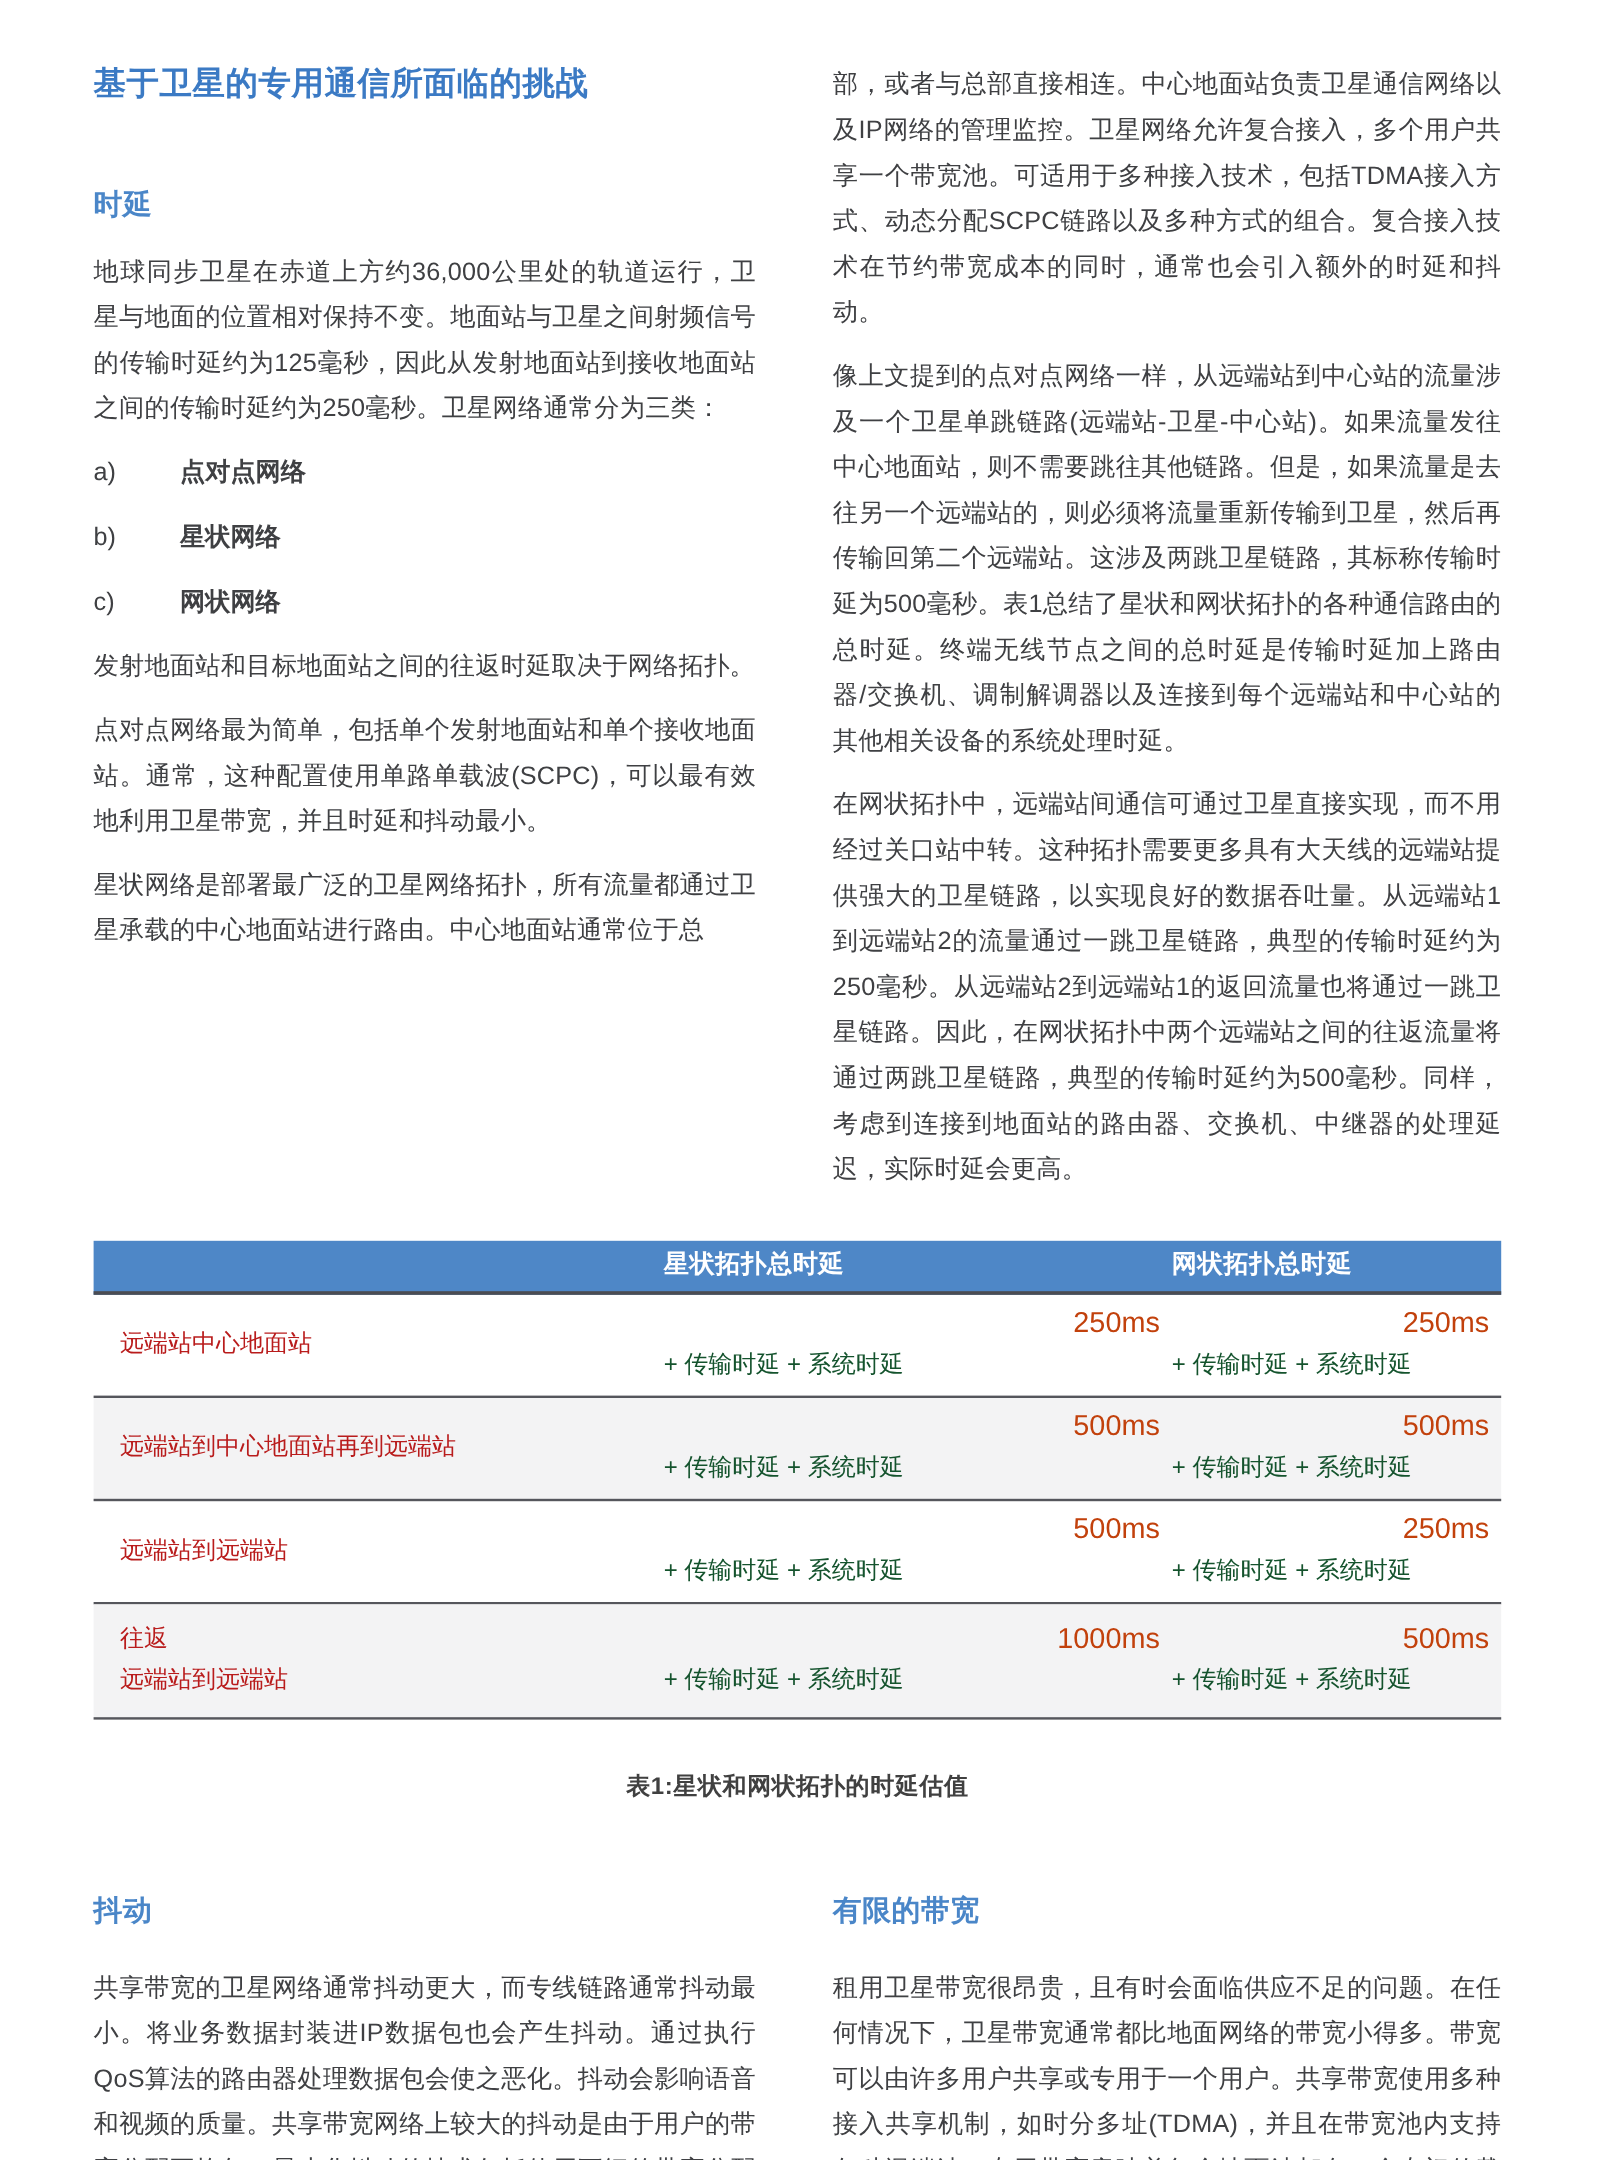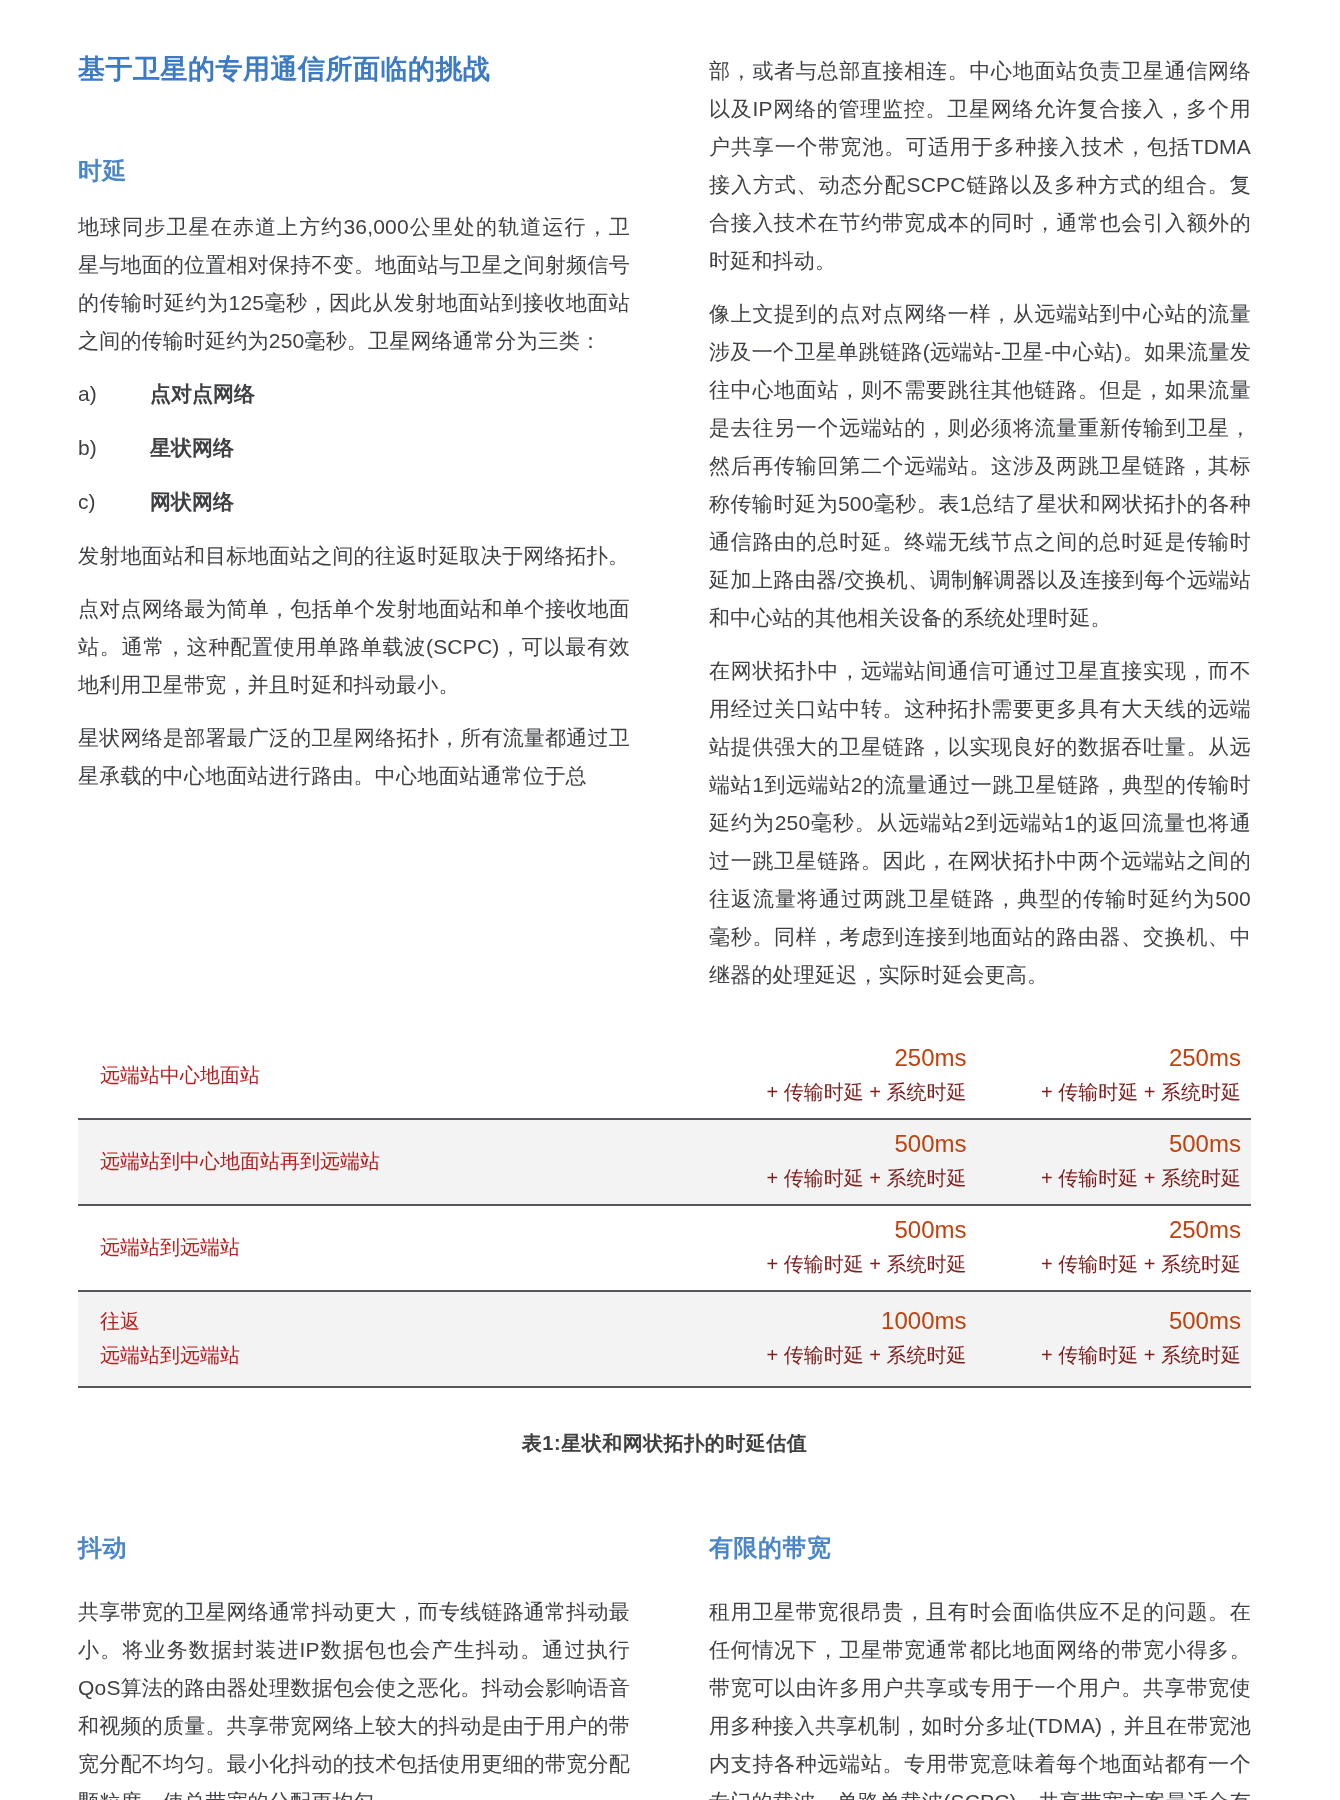--- a/index.html
+++ b/index.html
@@ -8,21 +8,21 @@
     font-family:"Liberation Sans","DejaVu Sans",sans-serif;
     color:#3f4043;
     -webkit-font-smoothing:antialiased;
   }
   .page{width:1329px;height:1800px;position:relative;background:#ffffff;}
   .content{padding:52px 78px 0 78px;}
 
   
   .columns{display:flex;gap:64px;}
   .col-left{width:552px;flex:0 0 552px;}
-  .col-right{flex:1;min-width:0;margin-left:15px;}
+  .col-right{flex:1;min-width:0;}
   .top-columns{height:936px;}
 
   h1.doc-title{
     font-size:27px;line-height:34px;font-weight:700;color:#3b7ac4;
     margin:0 0 26px 0;letter-spacing:0.5px;
   }
   h2.sec-heading{
     font-size:24px;line-height:30px;font-weight:600;color:#4a86c8;
     margin:0 0 20px 0;letter-spacing:0.5px;font-family:Liberation Mono, monospace;
   }
@@ -51,21 +51,21 @@
   .t-cell{padding-right:10px;}
   .t-cell.c1{padding-left:22px;}
   .t-body-row{
     border-bottom:2px solid #55565c;
     padding:12px 0 14px 0;
   }
   .t-body-row.alt{background:#f3f3f4;}
   .row-label{font-size:20px;line-height:34px;color:#b91c1c;}
   .row-label span{display:block;}
   .delay-value{font-size:24px;line-height:24px;color:#c2410c;text-align:right;}
-  .delay-extra{font-size:20px;line-height:24px;color:#7f1d1d;margin-top:10px;text-align:right;}
+  .delay-extra{font-size:20px;line-height:24px;color:#14532d;margin-top:10px;}
   .table-caption{
     text-align:center;font-size:20px;font-weight:700;color:#404040;
     margin-top:42px;letter-spacing:0.5px;
   }
   .bottom-columns{margin-top:78px;}
   .bottom-columns h2.sec-heading{margin-bottom:28px;}
 </style>
 </head>
 <body>
 
@@ -100,20 +100,25 @@
       </div>
 
       <div class="col-right">
         <p class="body-p">部，或者与总部直接相连。中心地面站负责卫星通信网络以及IP网络的管理监控。卫星网络允许复合接入，多个用户共享一个带宽池。可适用于多种接入技术，包括TDMA接入方式、动态分配SCPC链路以及多种方式的组合。复合接入技术在节约带宽成本的同时，通常也会引入额外的时延和抖动。</p>
         <p class="body-p">像上文提到的点对点网络一样，从远端站到中心站的流量涉及一个卫星单跳链路(远端站-卫星-中心站)。如果流量发往中心地面站，则不需要跳往其他链路。但是，如果流量是去往另一个远端站的，则必须将流量重新传输到卫星，然后再传输回第二个远端站。这涉及两跳卫星链路，其标称传输时延为500毫秒。表1总结了星状和网状拓扑的各种通信路由的总时延。终端无线节点之间的总时延是传输时延加上路由器/交换机、调制解调器以及连接到每个远端站和中心站的其他相关设备的系统处理时延。</p>
         <p class="body-p">在网状拓扑中，远端站间通信可通过卫星直接实现，而不用经过关口站中转。这种拓扑需要更多具有大天线的远端站提供强大的卫星链路，以实现良好的数据吞吐量。从远端站1到远端站2的流量通过一跳卫星链路，典型的传输时延约为250毫秒。从远端站2到远端站1的返回流量也将通过一跳卫星链路。因此，在网状拓扑中两个远端站之间的往返流量将通过两跳卫星链路，典型的传输时延约为500毫秒。同样，考虑到连接到地面站的路由器、交换机、中继器的处理延迟，实际时延会更高。</p>
       </div>
     </div>
 
     <div class="delay-table">
+      <div class="t-row t-head">
+        <div class="t-cell c1"></div>
+        <div class="t-cell">星状拓扑总时延</div>
+        <div class="t-cell">网状拓扑总时延</div>
+      </div>
 
       <div class="t-row t-body-row">
         <div class="t-cell c1 row-label">
           <span>远端站中心地面站</span>
           <span></span>
         </div>
         <div class="t-cell">
           <div class="delay-value">250ms</div>
           <div class="delay-extra">+ 传输时延 + 系统时延</div>
         </div>

